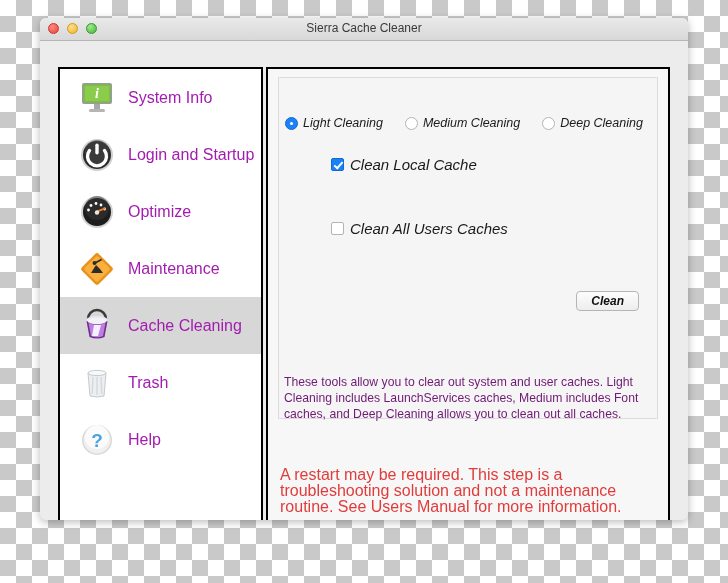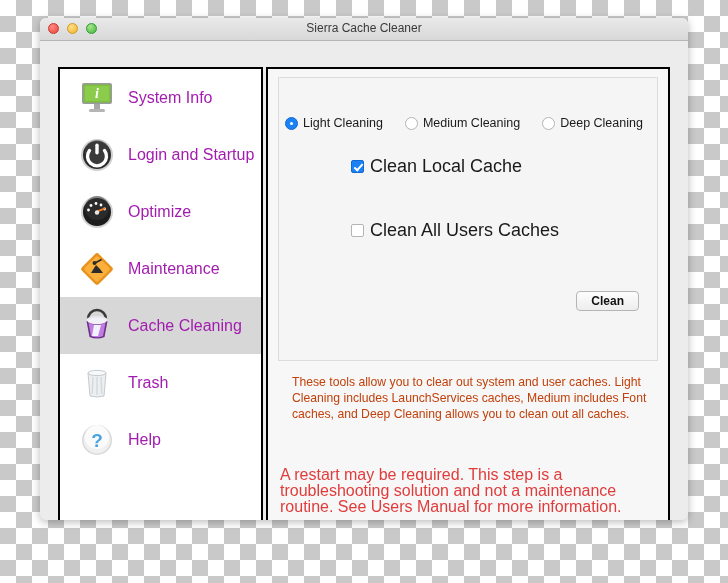--- a/index.html
+++ b/index.html
@@ -125,24 +125,25 @@
     background: #f7f7f7;
     border: 2px solid #000000;
     box-sizing: border-box;
   }
 
   #options-group {
     position: absolute;
     left: 10px;
     top: 8px;
     right: 10px;
-    height: 284px;
+    height: 342px;
     background: #f5f5f5;
     border: 1px solid #dcdcdc;
     box-sizing: border-box;
+    font-style: italic;
   }
 
   
   #radio-row {
     position: absolute;
     left: 6px;
     top: 38px;
     right: 6px;
     display: flex;
     align-items: center;
@@ -175,24 +176,24 @@
     position: absolute;
     left: 4px; top: 4px;
     width: 3px; height: 3px;
     border-radius: 50%;
     background: #ffffff;
   }
 
   
   .check-row {
     position: absolute;
-    left: 72px;
-    display: flex;
-    align-items: center;
-    font-size: 18px;
+    left: 52px;
+    display: flex;
+    align-items: center;
+    font-size: 15px;
     color: #1a1a1a;
     white-space: nowrap;
   }
   #chk-local  { top: 78px; }
   #chk-system { top: 110px; }
   #chk-all    { top: 142px; }
 
   .checkbox {
     width: 13px;
     height: 13px;
@@ -275,26 +276,26 @@
     display: flex;
     align-items: center;
     justify-content: center;
     padding: 0 14px;
     box-sizing: border-box;
   }
 
   
   #description {
     position: absolute;
-    left: 24px;
+    left: 16px;
     top: 305px;
     right: 8px;
     font-size: 12.2px;
     line-height: 16px;
-    color: #c2410c;
+    color: #701a75;
   }
   #warning {
     position: absolute;
     left: 12px;
     top: 398px;
     right: 10px;
     font-size: 16px;
     line-height: 16px;
     color: #e03c3c;
   }

